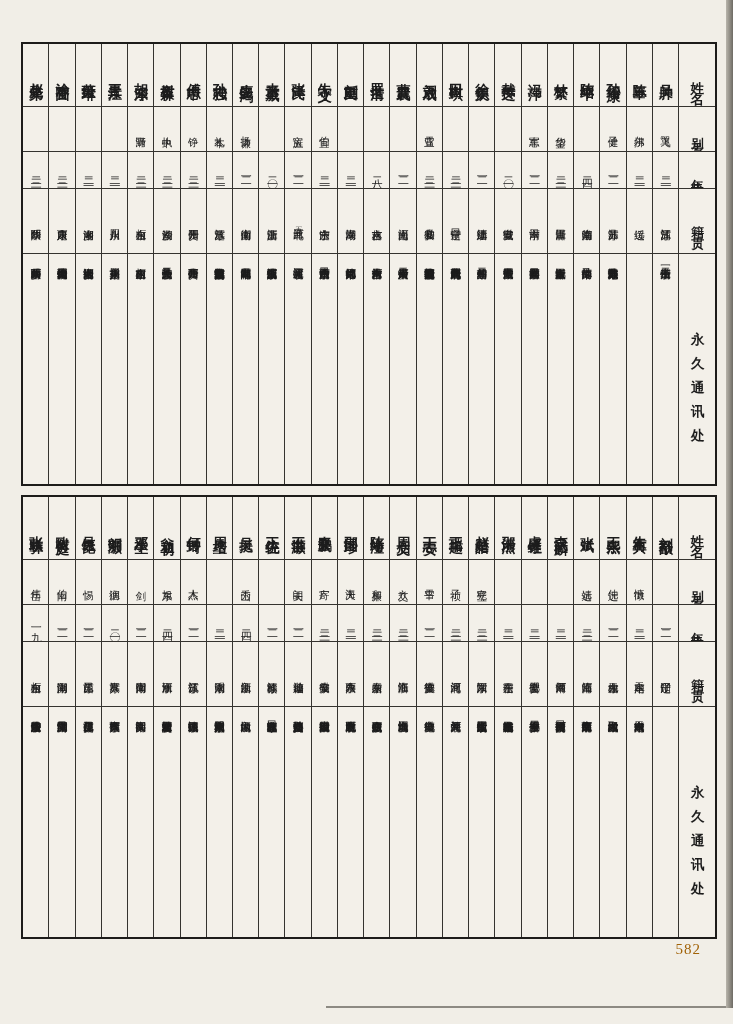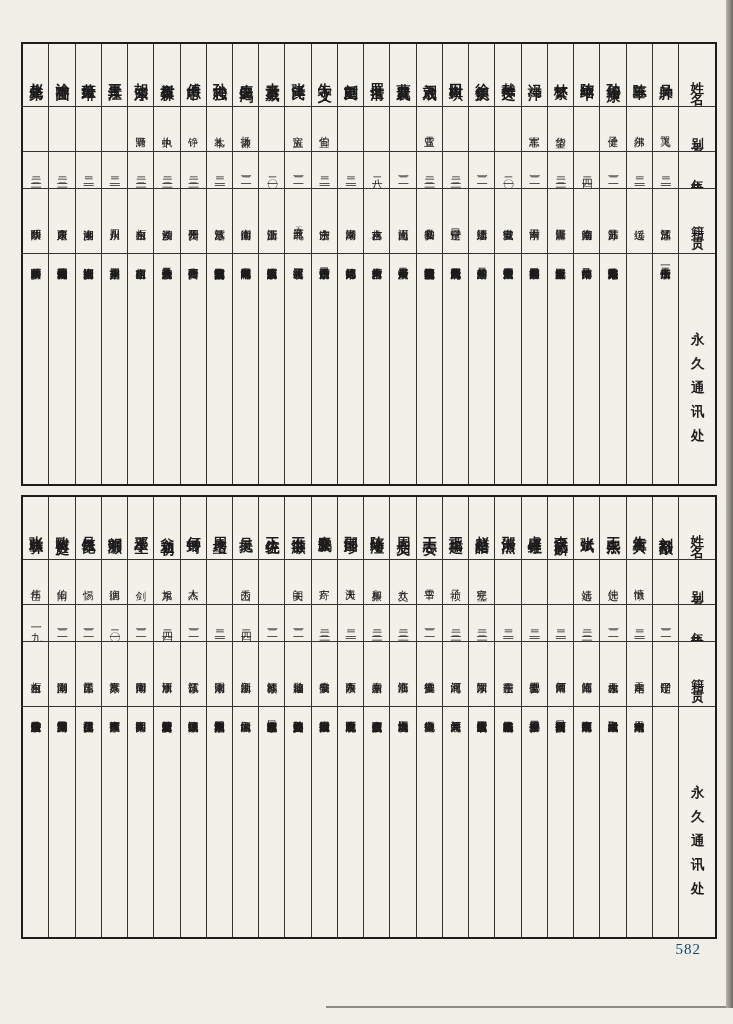--- a/index.html
+++ b/index.html
@@ -66,21 +66,21 @@
   .h-name   { font-size:13.5px; letter-spacing:11px; text-indent:11px; }
   .h-hao    { font-size:12.5px; letter-spacing:5px;  text-indent:5px; }
   .h-age    { font-size:12.5px; letter-spacing:3px;  text-indent:3px; }
   .h-native { font-size:13px;   letter-spacing:11px; text-indent:11px; }
   .h-addr   { font-size:13.5px; letter-spacing:24px; text-indent:24px; justify-content:center; padding-top:0; }
   .page-number {
     position:absolute;
     right:32px; top:941px;
     font-size:15px;
     letter-spacing:1px;
-    color:#0c4a6e;
+    color:#a16207;
   }
 </style>
 </head>
 <body>
 
 <div class="page">
   <section class="table">
   <div class="col header-col">
     <div class="cell name-cell h-name">姓名</div>
     <div class="cell hao-cell h-hao">别号</div>

